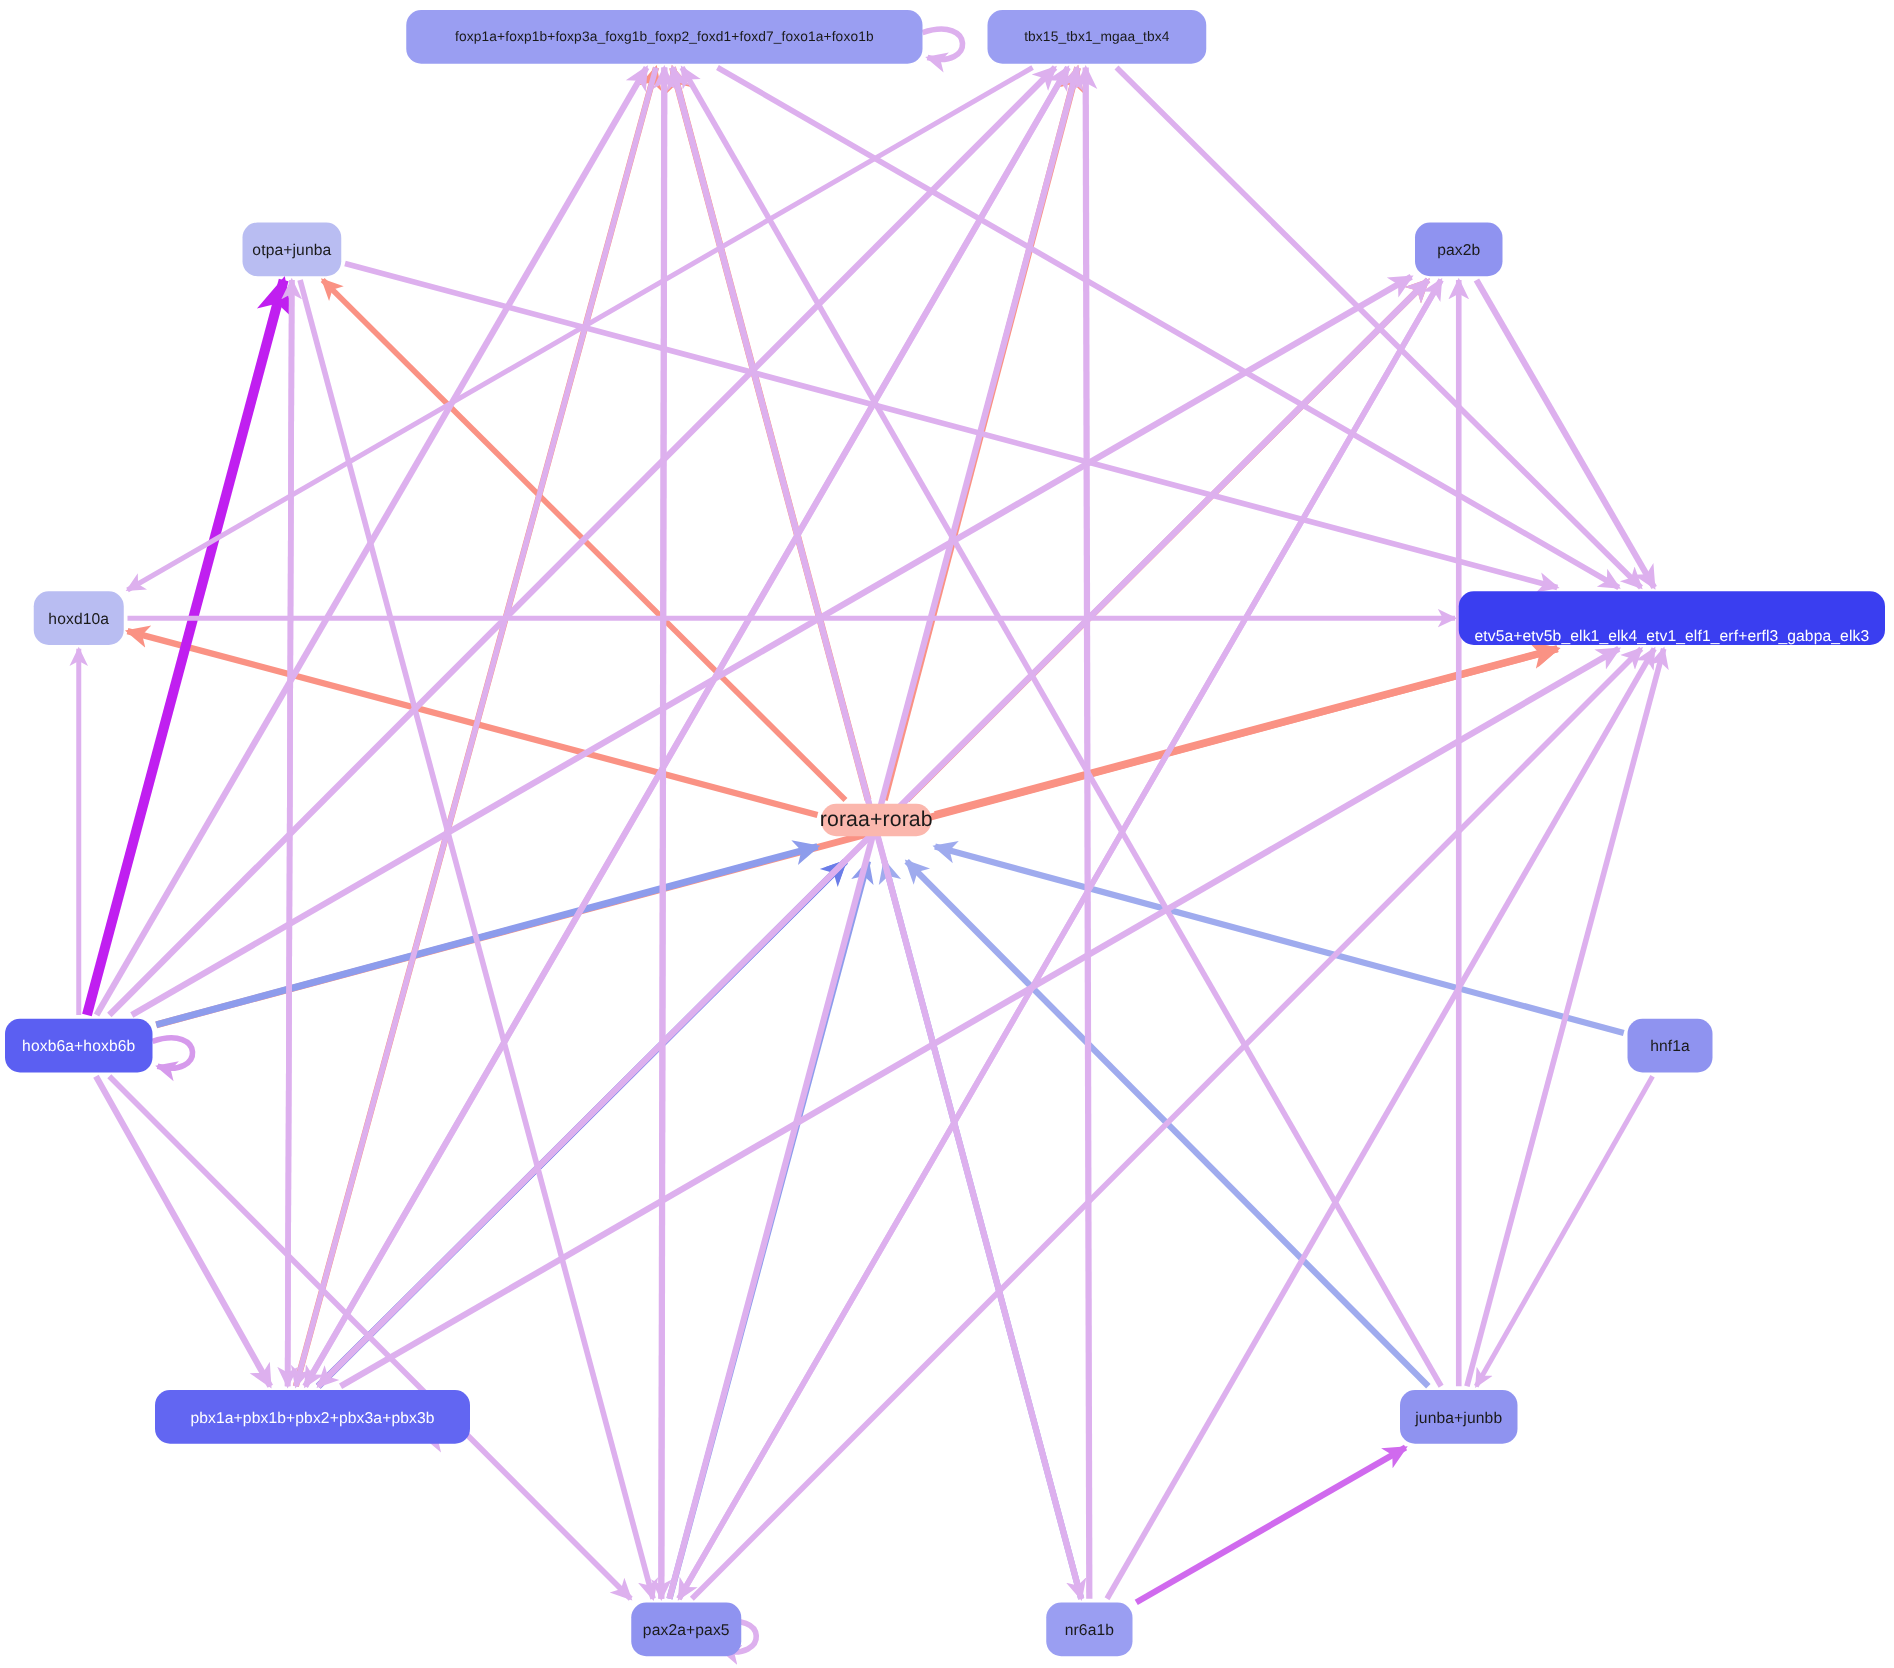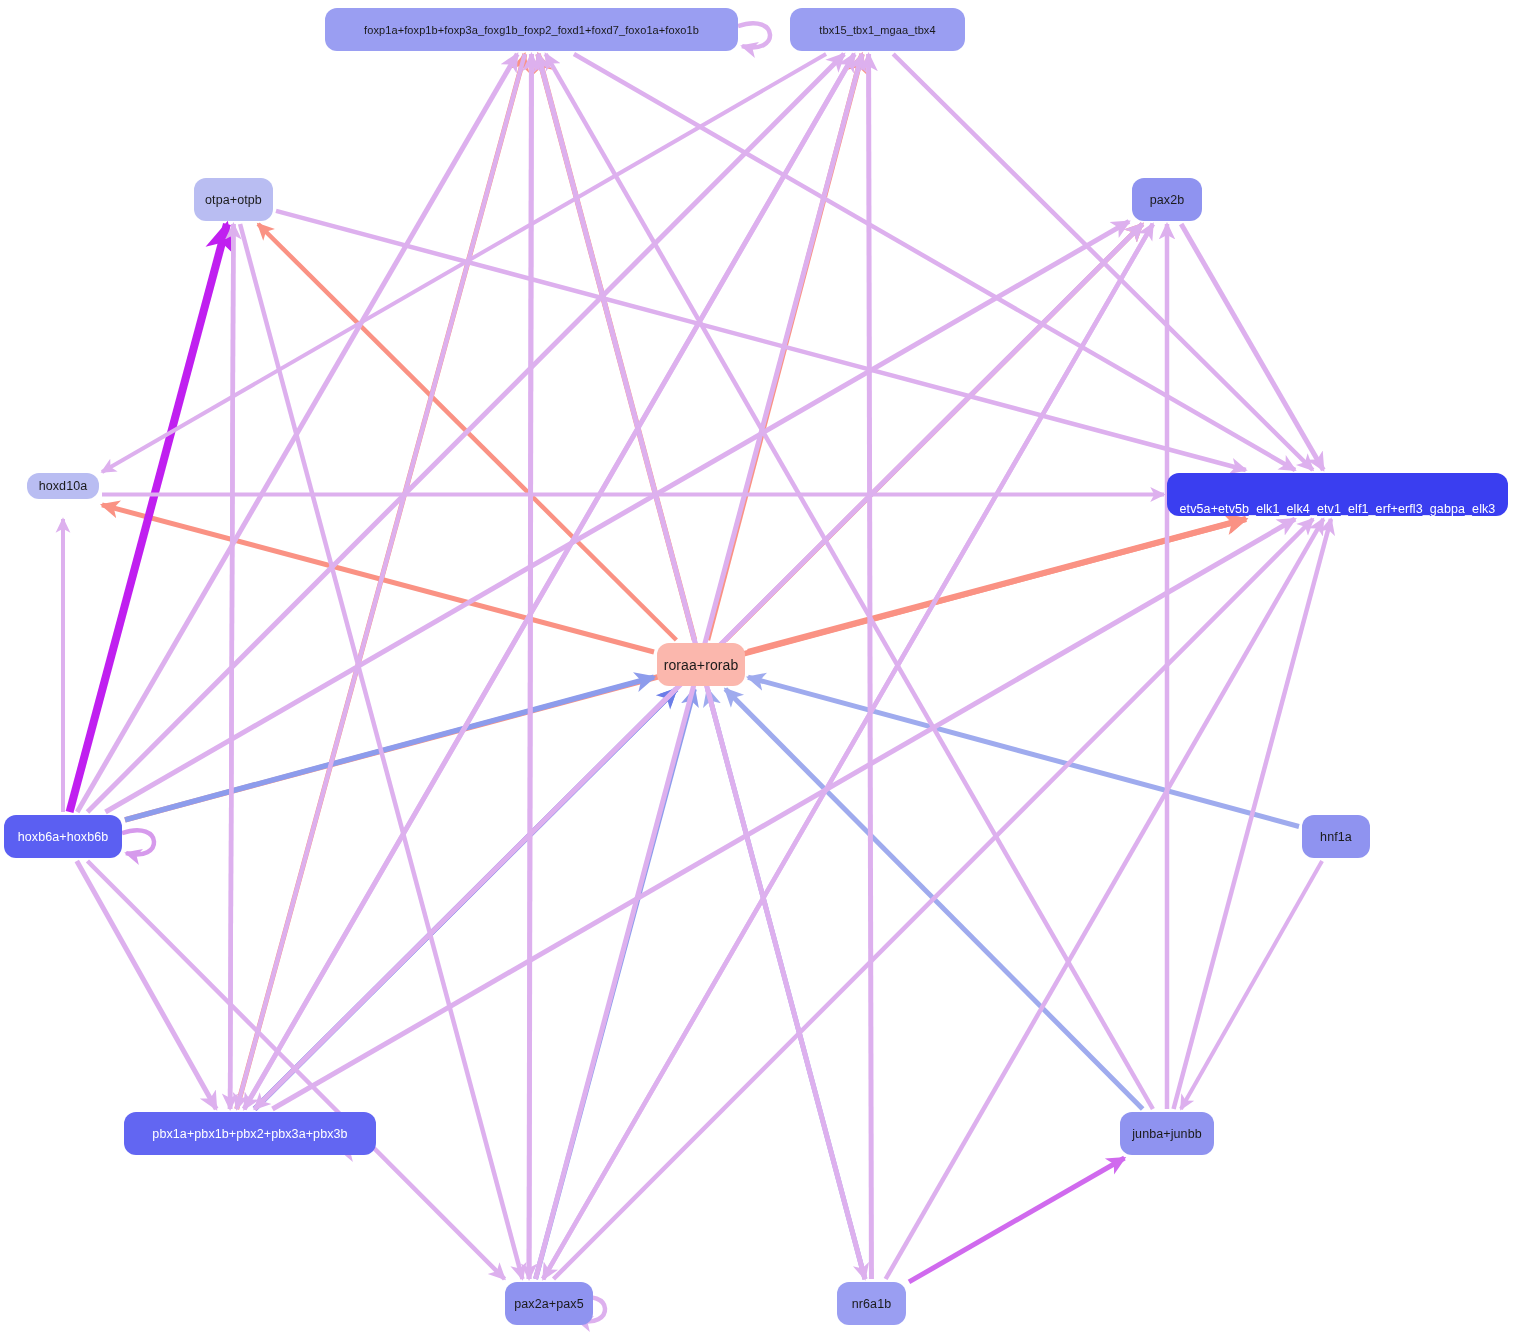--- a/index.html
+++ b/index.html
@@ -100,32 +100,32 @@
       <path d="M 573 1300.06 C 615 1286.06 , 615 1330.06 , 577 1320.06" fill="none" stroke="#ddb0ee" stroke-width="4.5" marker-end="url(#mddb0ee)"></path>
     </svg>
   <div id="nodes">
       <div class="node" style="left: 325px; top: 8px; width: 413px; height: 43px; background: rgb(154, 158, 242); color: rgb(26, 26, 26); font-size: 11px;">
         <span class="node-label">foxp1a+foxp1b+foxp3a_foxg1b_foxp2_foxd1+foxd7_foxo1a+foxo1b</span>
       </div>
       <div class="node" style="left: 790px; top: 8px; width: 175px; height: 43px; background: rgb(154, 158, 242); color: rgb(26, 26, 26); font-size: 11px;">
         <span class="node-label">tbx15_tbx1_mgaa_tbx4</span>
       </div>
       <div class="node" style="left: 194px; top: 178px; width: 79px; height: 43px; background: rgb(185, 189, 242); color: rgb(26, 26, 26); font-size: 12.5px;">
-        <span class="node-label">otpa+otpb</span>
+        <span class="node-label">otpa+junba</span>
       </div>
       <div class="node" style="left: 1132px; top: 178px; width: 70px; height: 43px; background: rgb(143, 147, 240); color: rgb(26, 26, 26); font-size: 12.5px;">
         <span class="node-label">pax2b</span>
       </div>
-      <div class="node" style="left: 27px; top: 473px; width: 72px; height: 26px; background: rgb(185, 189, 242); color: rgb(26, 26, 26); font-size: 12.5px;">
+      <div class="node" style="left: 27px; top: 473px; width: 72px; height: 43px; background: rgb(185, 189, 242); color: rgb(26, 26, 26); font-size: 12.5px;">
         <span class="node-label">hoxd10a</span>
       </div>
       <div class="node" style="left: 1167px; top: 473px; width: 341px; height: 43px; background: rgb(58, 62, 240); color: rgb(255, 255, 255); font-size: 12.5px; align-items: flex-end;">
         <span class="node-label">etv5a+etv5b_elk1_elk4_etv1_elf1_erf+erfl3_gabpa_elk3</span>
       </div>
-      <div class="node" style="left: 657px; top: 643px; width: 88px; height: 43px; background: rgb(251, 183, 173); color: rgb(26, 26, 26); font-size: 14px;">
+      <div class="node" style="left: 657px; top: 643px; width: 88px; height: 26px; background: rgb(251, 183, 173); color: rgb(26, 26, 26); font-size: 17px;">
         <span class="node-label">roraa+rorab</span>
       </div>
       <div class="node" style="left: 4px; top: 815px; width: 118px; height: 43px; background: rgb(91, 95, 242); color: rgb(255, 255, 255); font-size: 12.5px;">
         <span class="node-label">hoxb6a+hoxb6b</span>
       </div>
       <div class="node" style="left: 1302px; top: 815px; width: 68px; height: 43px; background: rgb(143, 147, 240); color: rgb(26, 26, 26); font-size: 12.5px;">
         <span class="node-label">hnf1a</span>
       </div>
       <div class="node" style="left: 124px; top: 1112px; width: 252px; height: 43px; background: rgb(98, 102, 242); color: rgb(255, 255, 255); font-size: 12.5px;">
         <span class="node-label">pbx1a+pbx1b+pbx2+pbx3a+pbx3b</span>

